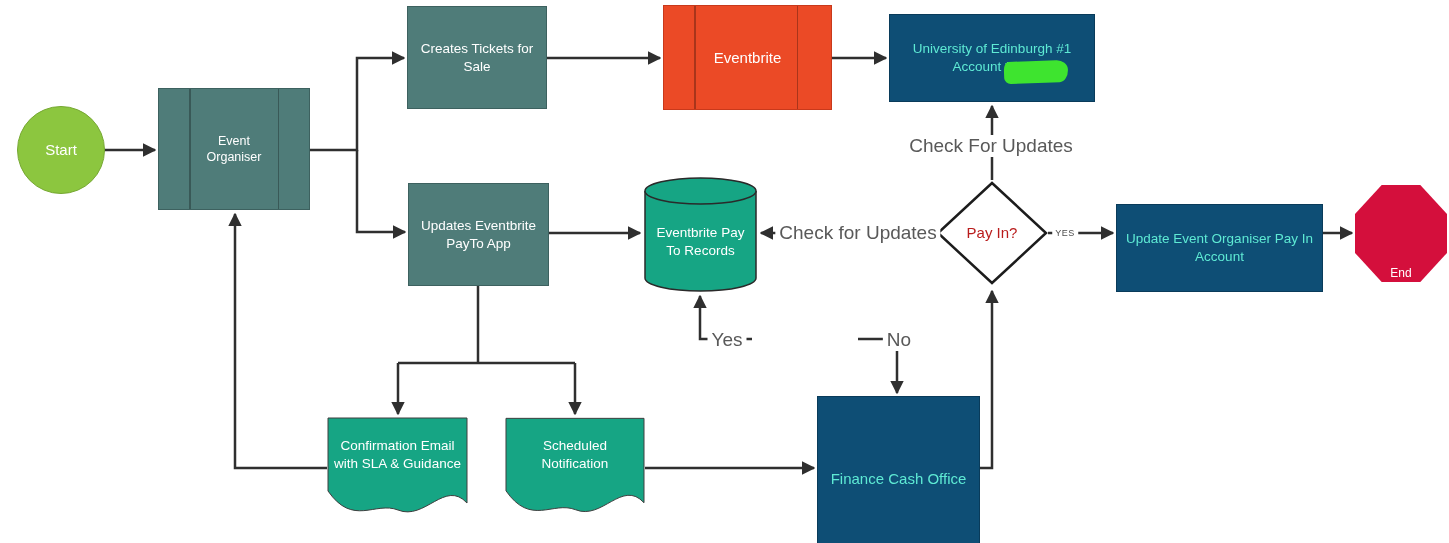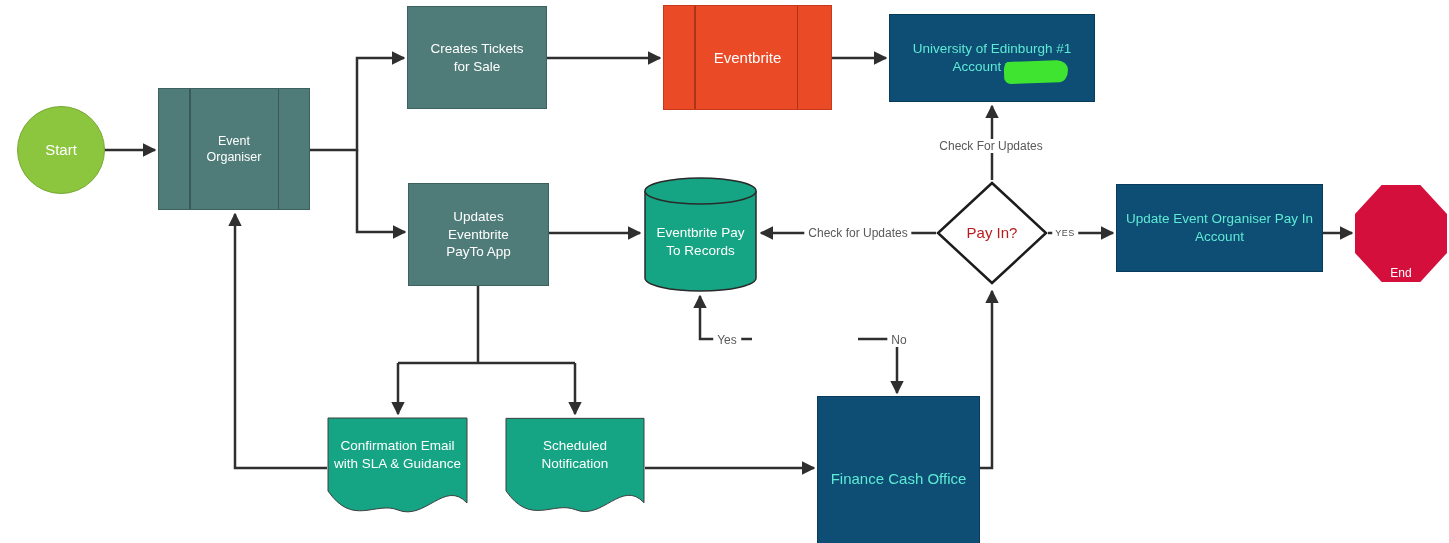--- a/index.html
+++ b/index.html
@@ -13,33 +13,33 @@
         text-align:center;box-sizing:border-box;color:#ffffff;font-size:13.5px;line-height:1.3;}
   .rect{border:1px solid rgba(0,0,0,0.25);}
   .teal{background:var(--teal,#4F7C79);border-color:#3d615f;}
   .orange{background:var(--orange,#EB4A26);border-color:#c8391b;font-size:15px;}
   .blue{background:var(--dark-blue,#0E4E75);border-color:#093b5a;color:#5eead4;}
   .circle{background:var(--start-green,#8CC63F);border:1px solid #76a832;border-radius:50%;font-size:15px;}
   .octagon{background:var(--end-red,#D40F3C);font-size:12px;
     clip-path:polygon(29% 0,71% 0,100% 30%,100% 70%,71% 100%,29% 100%,0 70%,0 30%);align-items:flex-end;}
   .band{position:absolute;top:0;bottom:0;width:1.5px;background:rgba(0,0,0,0.28);}
   .pad36{padding:0 36px;}
-  .pad10{padding:0 20px;}
+  .pad10{padding:0 10px;}
   .pad8{padding:0 8px;}
   .diamond{background:transparent;color:#b91c1c;font-size:15px;}
   .diamond svg{position:absolute;left:0;top:0;}
   .diamond .dlbl{position:relative;z-index:1;}
   .shape-node{background:transparent;}
   .shape-node svg{position:absolute;left:0;top:0;}
   .shape-node .lbl{position:relative;z-index:1;}
   .doc .lbl{padding:0 6px 26px 6px;}
   .cyl .lbl{padding-top:14px;}
   .fco{font-size:15px;}
   .edge-label{position:absolute;z-index:3;transform:translate(-50%,-50%);
-    background:#ffffff;padding:0 4px;color:var(--label-gray,#595959);font-size:12px;white-space:nowrap;}
+    background:#ffffff;padding:0 4px;color:var(--label-gray,#595959);font-size:19px;white-space:nowrap;}
   .edge-label.tiny{font-size:9px;letter-spacing:0.5px;color:#4d4d4d;padding:0 3px;}
   .redaction{position:absolute;left:114px;top:46px;width:64px;height:22px;z-index:4;
     background:var(--redaction-green,#3EE42F);transform:rotate(-2deg);
     border-radius:5px 12px 9px 7px / 9px 10px 13px 6px;}
   .uoe-line2{display:flex;align-items:center;justify-content:center;}
 </style>
 </head>
 <body>
 
 <div class="canvas">
@@ -113,21 +113,21 @@
     <span class="lbl" style="padding:14px 6px 0 6px;">Eventbrite Pay To Records</span>
   </div>
 
   <div class="node diamond" style="left:936px;top:181px;width:112px;height:104px;">
     <svg width="112" height="104" viewBox="0 0 112 104">
       <polygon points="56,2 110,52 56,102 2,52" fill="#ffffff" stroke="#1c1c1c" stroke-width="2.5"></polygon>
     </svg>
     <span class="dlbl">Pay In?</span>
   </div>
 
-  <div class="node rect blue pad8" style="left:1116px;top:184px;width:207px;height:88px;justify-content:center;">
+  <div class="node rect blue pad8" style="left:1116px;top:204px;width:207px;height:88px;justify-content:center;">
     <span class="lbl">Update Event Organiser Pay In Account</span>
   </div>
 
   <div class="node octagon" style="left:1355px;top:185px;width:92px;height:97px;">
     <span class="lbl">End</span>
   </div>
 
 
   <div class="node shape-node doc" style="left:327px;top:417px;width:141px;height:101px;">
     <svg width="141" height="101" viewBox="0 0 141 101">

